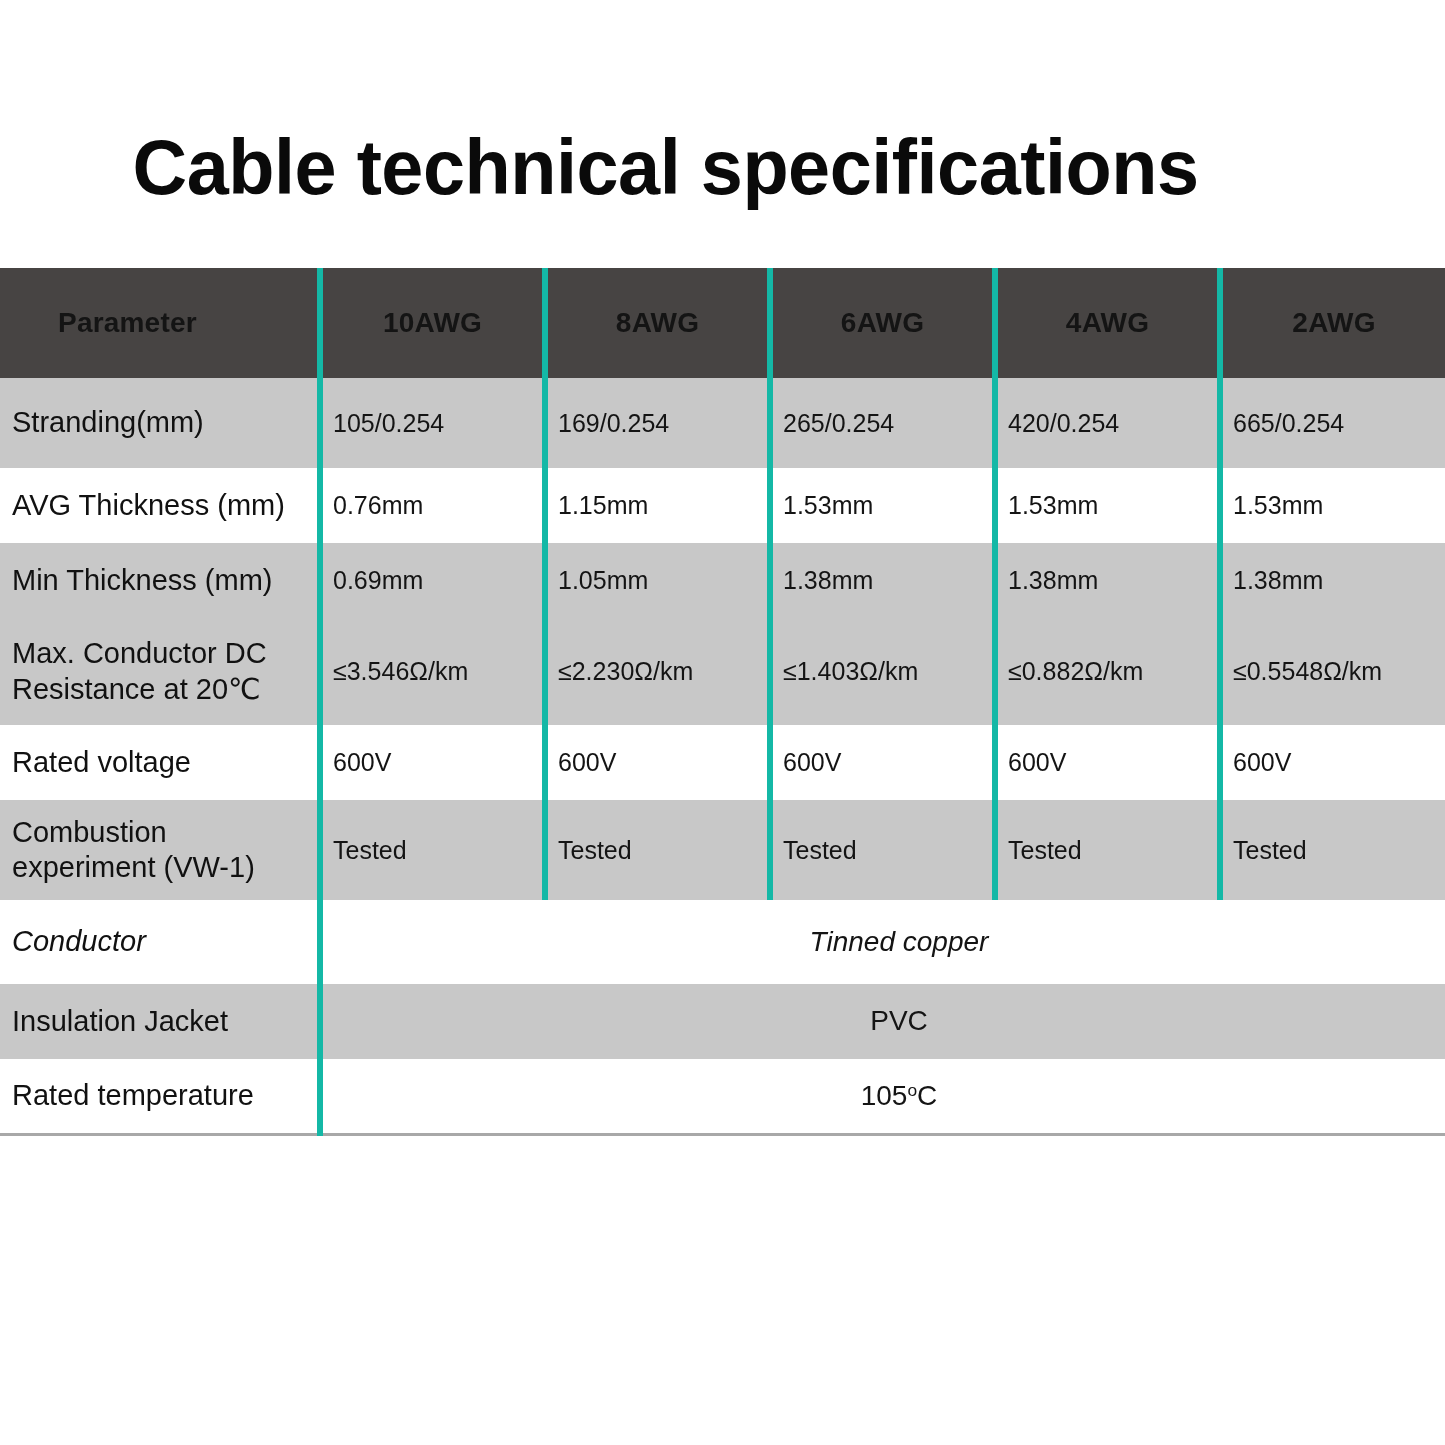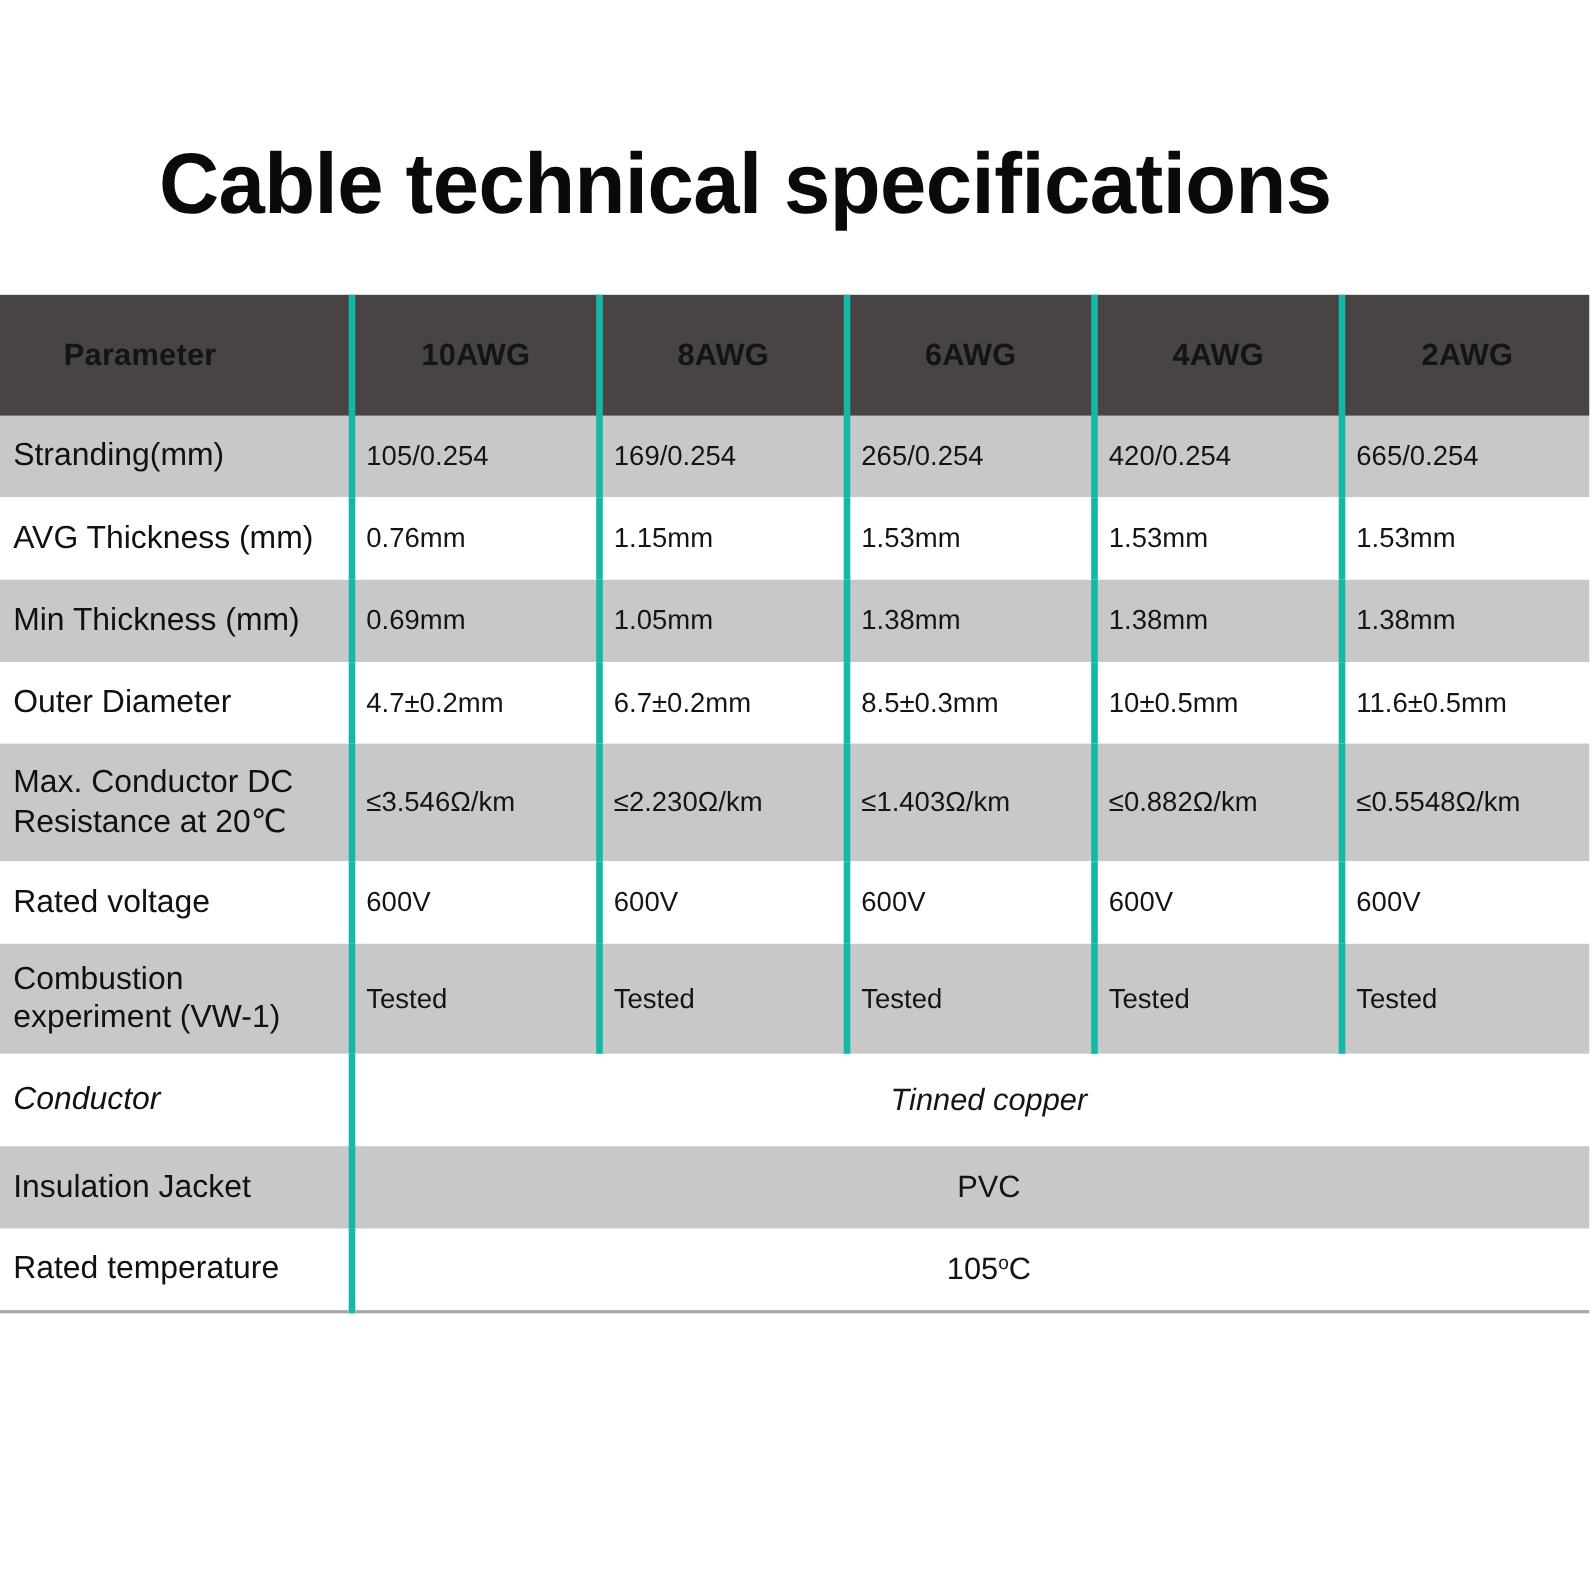--- a/index.html
+++ b/index.html
@@ -19,21 +19,21 @@
     width: 1445px;
     height: 1445px;
     background: #ffffff;
     box-sizing: border-box;
   }
 
   
   .title-wrap {
     position: absolute;
     top: 128px;
-    left: 16px;
+    left: 4px;
     width: 1323px;
     text-align: center;
   }
   .title {
     display: inline-block;
     font-family: "Liberation Sans Narrow", "Liberation Sans", "DejaVu Sans", sans-serif;
     font-size: 78px;
     font-weight: bold;
     color: #0a0a0a;
     letter-spacing: -0.5px;
@@ -106,21 +106,21 @@
     text-align: left;
     font-size: 25px;
   }
   tbody td.merged-cell {
     text-align: center;
     font-size: 28px;
     padding-left: 40px;
   }
 
   
-  tr.r-h74  td { height: 74px; }
+  tr.r-h74  td { height: 90px; }
   tr.r-h75  td { height: 75px; }
   tr.r-h100 td { height: 100px; }
   tr.r-h107 td { height: 107px; }
   tr.r-h84  td { height: 84px; font-style: italic; }
 
   tbody tr:last-child td {
     border-bottom: 3px solid #a8a8a8;
   }
 
   .sup-deg {
@@ -175,28 +175,20 @@
           <td class="val-cell">1.53mm</td>
         </tr>
         <tr class="shade r-h75">
           <td class="param-cell">Min Thickness (mm)</td>
           <td class="val-cell">0.69mm</td>
           <td class="val-cell">1.05mm</td>
           <td class="val-cell">1.38mm</td>
           <td class="val-cell">1.38mm</td>
           <td class="val-cell">1.38mm</td>
         </tr>
-        <tr class="plain r-h74">
-          <td class="param-cell">Outer Diameter</td>
-          <td class="val-cell">4.7±0.2mm</td>
-          <td class="val-cell">6.7±0.2mm</td>
-          <td class="val-cell">8.5±0.3mm</td>
-          <td class="val-cell">10±0.5mm</td>
-          <td class="val-cell">11.6±0.5mm</td>
-        </tr>
         <tr class="shade r-h107">
           <td class="param-cell">Max. Conductor DC Resistance at 20℃</td>
           <td class="val-cell">≤3.546Ω/km</td>
           <td class="val-cell">≤2.230Ω/km</td>
           <td class="val-cell">≤1.403Ω/km</td>
           <td class="val-cell">≤0.882Ω/km</td>
           <td class="val-cell">≤0.5548Ω/km</td>
         </tr>
         <tr class="plain r-h75">
           <td class="param-cell">Rated voltage</td>

